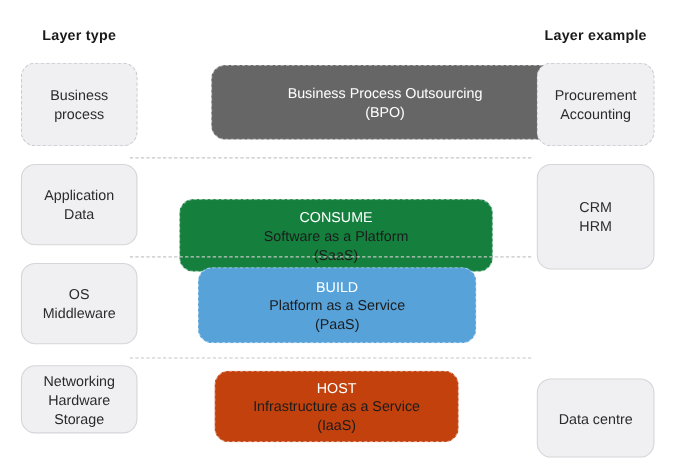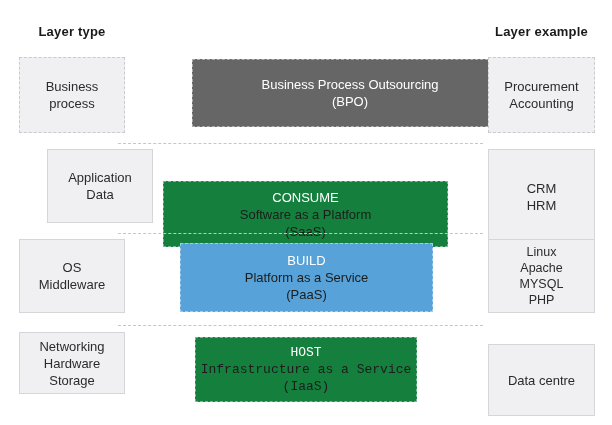--- a/index.html
+++ b/index.html
@@ -10,21 +10,21 @@
   .hdr{
     position:absolute;top:22px;height:18px;display:flex;align-items:center;justify-content:center;
     font-size:13px;font-weight:700;color:#1a1a1a;letter-spacing:.2px;
   }
   .sep{
     position:absolute;left:118px;width:365px;height:0;
     border-top:1px dashed #c6c6c6;
   }
   .box{
     position:absolute;display:flex;flex-direction:column;align-items:center;justify-content:center;
-    border-radius:0;box-sizing:border-box;text-align:center;
+    border-radius:13px;box-sizing:border-box;text-align:center;
   }
   .side{
     background:#f0f0f3;border:1px solid #d5d5da;color:#2b2b2b;
     font-size:13px;line-height:17px;
   }
   .side.dashed{border:1px dashed #c9c9d0;}
   .center{
     border:1px dashed rgba(255,255,255,.45);
     font-size:13px;line-height:17px;color:#1c1c1c;
   }
@@ -48,21 +48,21 @@
     <div class="line">Business Process Outsourcing</div>
     <div class="line">(BPO)</div>
   </div>
   <div class="box side dashed" style="left:488px;top:57px;width:107px;height:76px;">
     <div class="line">Procurement</div>
     <div class="line">Accounting</div>
   </div>
 
   <div class="sep" style="top:143px;"></div>
 
-  <div class="box side" style="left:19px;top:149px;width:106px;height:74px;margin-left:28px;">
+  <div class="box side" style="left:19px;top:149px;width:106px;height:74px;">
     <div class="line">Application</div>
     <div class="line">Data</div>
   </div>
   <div class="box center" style="left: 163px; top: 152px; width: 285px; height: 66px; background: #15803d; margin-top: 29px;">
     <div class="kw">CONSUME</div>
     <div class="line">Software as a Platform</div>
     <div class="line">(SaaS)</div>
   </div>
   <div class="box side" style="left:488px;top:149px;width:107px;height:96px;justify-content:center;">
     <div class="line">CRM</div>
@@ -73,35 +73,29 @@
 
   <div class="box side" style="left:19px;top:239px;width:106px;height:74px;">
     <div class="line">OS</div>
     <div class="line">Middleware</div>
   </div>
   <div class="box center" style="left: 180px; top: 243px; width: 253px; height: 69px; background: rgb(86, 162, 217);">
     <div class="kw">BUILD</div>
     <div class="line">Platform as a Service</div>
     <div class="line">(PaaS)</div>
   </div>
-  <div class="box side" style="left:488px;top:239px;width:107px;height:74px;font-size:12.5px;line-height:16px;">
-    <div class="line" style="line-height:16px;">Linux</div>
-    <div class="line" style="line-height:16px;">Apache</div>
-    <div class="line" style="line-height:16px;">MYSQL</div>
-    <div class="line" style="line-height:16px;">PHP</div>
-  </div>
 
   <div class="sep" style="top:325px;"></div>
 
   <div class="box side" style="left:19px;top:332px;width:106px;height:62px;">
     <div class="line">Networking</div>
     <div class="line">Hardware</div>
     <div class="line">Storage</div>
   </div>
-  <div class="box center" style="left: 195px; top: 337px; width: 222px; height: 65px; background: #15803d; font-family: Liberation Mono, monospace;">
+  <div class="box center" style="left: 195px; top: 337px; width: 222px; height: 65px; background: #c2410c;">
     <div class="kw">HOST</div>
     <div class="line">Infrastructure as a Service</div>
     <div class="line">(IaaS)</div>
   </div>
   <div class="box side" style="left:488px;top:344px;width:107px;height:72px;">
     <div class="line">Data centre</div>
   </div>
 
 </div>
 

